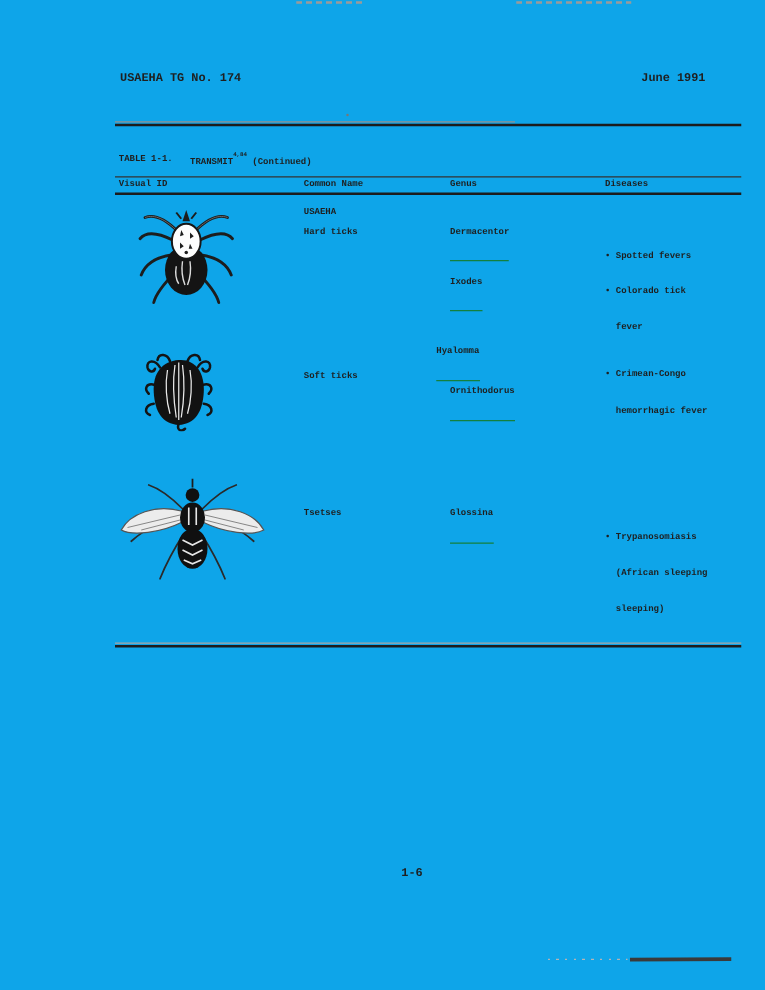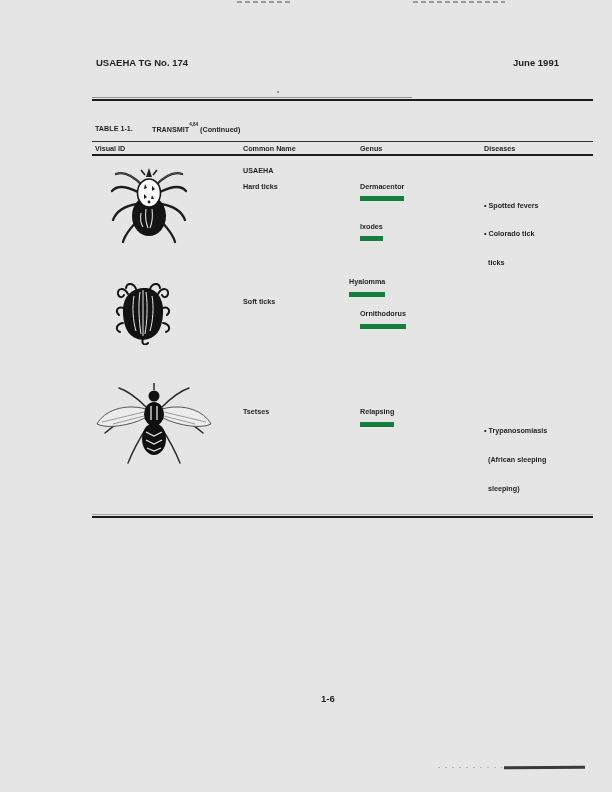--- a/index.html
+++ b/index.html
@@ -1,26 +1,26 @@
 <!DOCTYPE html>
 <html><head>
 <meta charset="utf-8">
 <style>
   *{margin:0;padding:0;box-sizing:border-box}
   html,body{width:612px;height:792px;background:#ffffff}
   .page{
-    position:relative;width:612px;height:792px;background:#e5e5e5;overflow:hidden;
-    font-family:Liberation Sans, sans-serif;color:#1f1f1f;
+    position:relative;width:612px;height:792px;background:#0ea5e9;overflow:hidden;
+    font-family:Liberation Mono, monospace;color:#1f1f1f;
   }
   .t{position:absolute;white-space:pre;font-weight:700}
   .fs-hdr{font-size:9.5px;line-height:11px}
   .fs-body{font-size:7.2px;line-height:9.6px}
   .blk{line-height:9.6px}
   .rule{position:absolute;background:#1c1c1c}
-  .genus-u{display:inline-block;border-bottom:5px solid #15803d;padding-bottom:5px}
+  .genus-u{display:inline-block;border-bottom:1px solid #15803d;padding-bottom:17px}
   sup.fnote{font-size:4.6px;position:relative;top:-3px}
   .art{position:absolute}
   .dash{background:repeating-linear-gradient(90deg,#9a9a9a 0,#9a9a9a 5px,transparent 5px,transparent 8px)}
   .dots{background:repeating-linear-gradient(90deg,#b5b5b5 0,#b5b5b5 2px,transparent 2px,transparent 7px)}
   svg.illus{position:absolute}
 </style>
 </head>
 <body>
 
 <div class="page">
@@ -44,32 +44,36 @@
   <div class="t fs-body" style="left:484px;top:143.5px">Diseases</div>
   <div class="rule" style="left:92px;top:154px;width:501px;height:2.2px"></div>
 
   <div class="t fs-body" style="left:243px;top:165.5px">USAEHA</div>
 
   <div class="t fs-body" style="left:243px;top:181.5px">Hard ticks</div>
   <div class="t fs-body" style="left:360px;top:181.5px"><span class="genus-u">Dermacentor</span></div>
   <div class="t fs-body blk" style="left:484px;top:181.5px">
     <div>• Spotted fevers</div>
     <div>• Colorado tick</div>
-    <div>  ticks</div>
+    <div>  fever</div>
   </div>
 
   <div class="t fs-body" style="left:360px;top:221.5px"><span class="genus-u">Ixodes</span></div>
 
   <div class="t fs-body" style="left:349px;top:277px"><span class="genus-u">Hyalomma</span></div>
+  <div class="t fs-body blk" style="left:484px;top:277px">
+    <div>• Crimean-Congo</div>
+    <div>  hemorrhagic fever</div>
+  </div>
 
   <div class="t fs-body" style="left:243px;top:296.5px">Soft ticks</div>
   <div class="t fs-body" style="left:360px;top:309px"><span class="genus-u">Ornithodorus</span></div>
 
   <div class="t fs-body" style="left:243px;top:407px">Tsetses</div>
-  <div class="t fs-body" style="left:360px;top:407px"><span class="genus-u">Relapsing</span></div>
+  <div class="t fs-body" style="left:360px;top:407px"><span class="genus-u">Glossina</span></div>
   <div class="t fs-body blk" style="left:484px;top:407px">
     <div>• Trypanosomiasis</div>
     <div>  (African sleeping</div>
     <div>  sleeping)</div>
   </div>
 
   <svg class="illus" style="left:108px;top:163px" width="82" height="84" viewBox="0 0 82 84" role="img" aria-label="Hard tick illustration (dorsal view)">
     <g stroke="#1d1d1d" stroke-width="2.3" fill="none" stroke-linecap="round">
       <path d="M34,22 C25,13 16,8 8,11"></path>
       <path d="M48,22 C57,13 66,8 74,11"></path>

